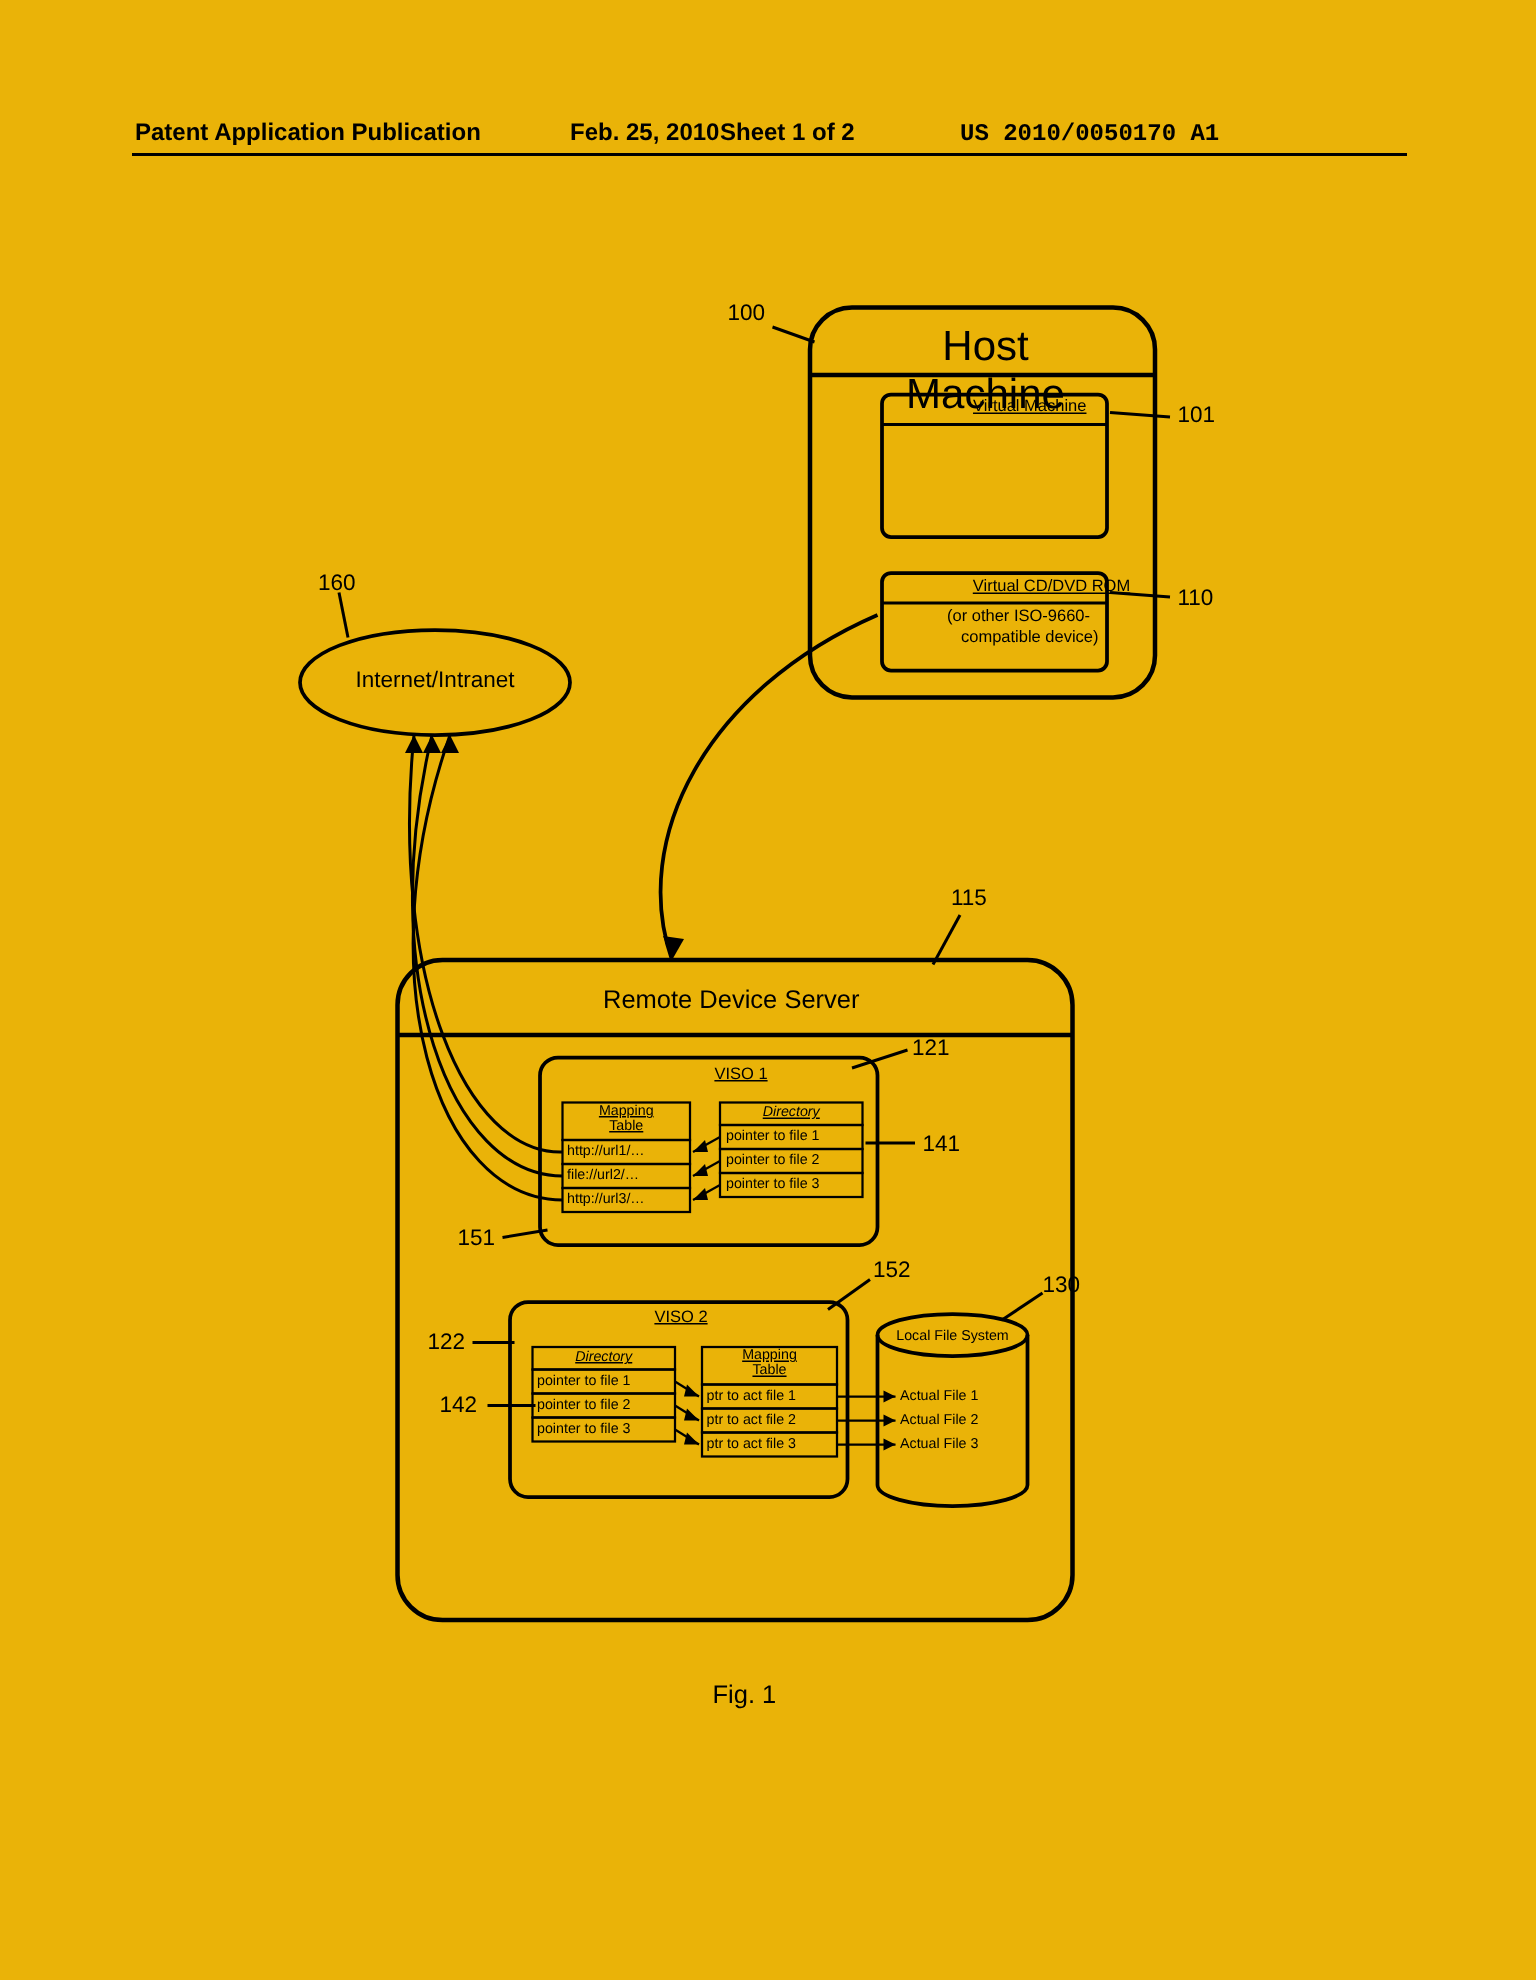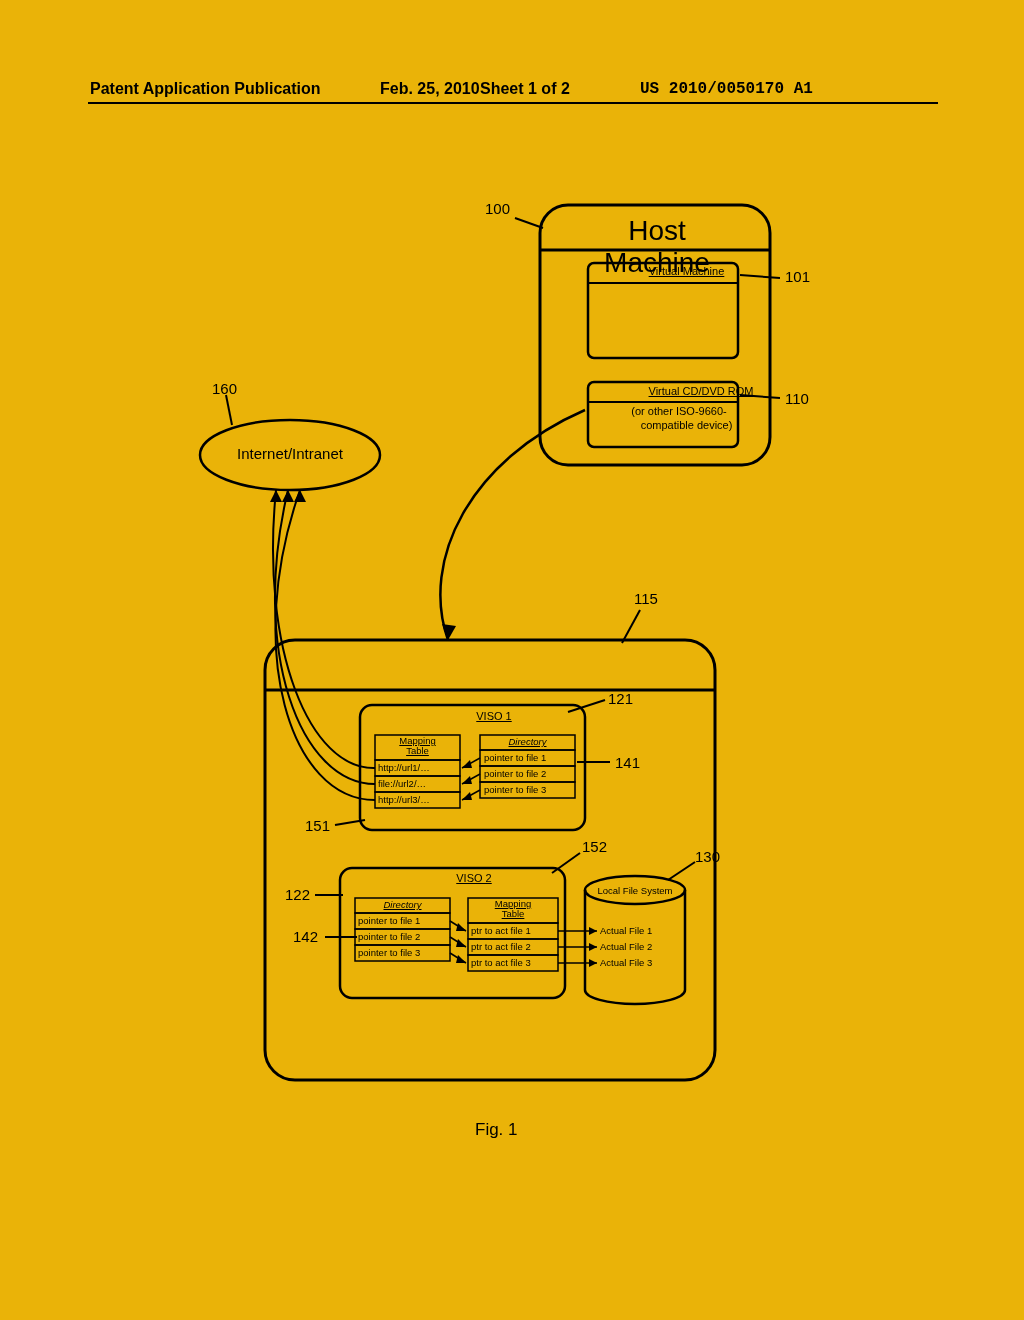--- a/index.html
+++ b/index.html
@@ -161,32 +161,33 @@
   </svg>
 
   <div class="lbl title-big" style="top:215px;left:572px;width:170px;text-align:center">Host Machine</div>
   <div class="lbl small udl center" style="top:265px;left:590px;width:145px">Virtual Machine</div>
   <div class="lbl small udl center" style="top:385px;left:590px;width:174px">Virtual CD/DVD ROM</div>
   <div class="lbl small center" style="top:405px;left:590px;width:130px">(or other ISO-9660-</div>
   <div class="lbl small center" style="top:419px;left:590px;width:145px">compatible device)</div>
 
   <div class="lbl" style="top:445px;left:220px;width:140px;text-align:center;font-size:15px">Internet/Intranet</div>
 
+  <div class="lbl title-med" style="top:657px;left:350px;width:275px">Remote Device Server</div>
 
   <div class="lbl small udl center" style="top:710px;left:430px;width:80px">VISO 1</div>
   <div class="lbl tiny udl center" style="top:736px;left:375px;width:85px;line-height:1"><span>Mapping</span><br><span>Table</span></div>
   <div class="lbl tiny" style="top:762px;left:378px">http://url1/…</div>
   <div class="lbl tiny" style="top:778px;left:378px">file://url2/…</div>
   <div class="lbl tiny" style="top:794px;left:378px">http://url3/…</div>
   <div class="lbl tiny udl center" style="top:736px;left:480px;width:95px;font-style:italic">Directory</div>
   <div class="lbl tiny" style="top:752px;left:484px">pointer to file 1</div>
   <div class="lbl tiny" style="top:768px;left:484px">pointer to file 2</div>
   <div class="lbl tiny" style="top:784px;left:484px">pointer to file 3</div>
 
-  <div class="lbl small udl center" style="top:872px;left:400px;width:100px">VISO 2</div>
+  <div class="lbl small udl center" style="top:872px;left:380px;width:100px">VISO 2</div>
   <div class="lbl tiny udl center" style="top:899px;left:355px;width:95px;font-style:italic">Directory</div>
   <div class="lbl tiny" style="top:915px;left:358px">pointer to file 1</div>
   <div class="lbl tiny" style="top:931px;left:358px">pointer to file 2</div>
   <div class="lbl tiny" style="top:947px;left:358px">pointer to file 3</div>
   <div class="lbl tiny udl center" style="top:899px;left:468px;width:90px;line-height:1"><span>Mapping</span><br><span>Table</span></div>
   <div class="lbl tiny" style="top:925px;left:471px">ptr to act file 1</div>
   <div class="lbl tiny" style="top:941px;left:471px">ptr to act file 2</div>
   <div class="lbl tiny" style="top:957px;left:471px">ptr to act file 3</div>
 
   <div class="lbl tiny center" style="top:885px;left:588px;width:94px">Local File System</div>

